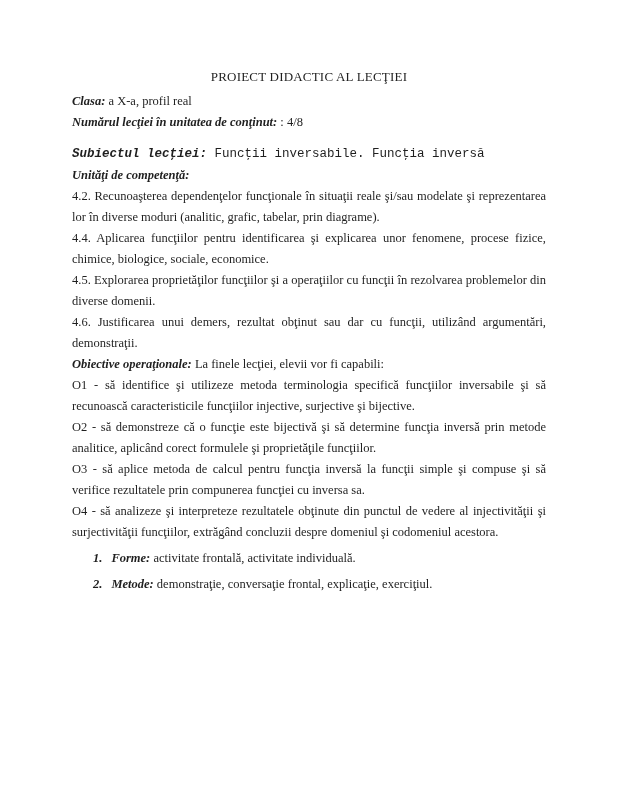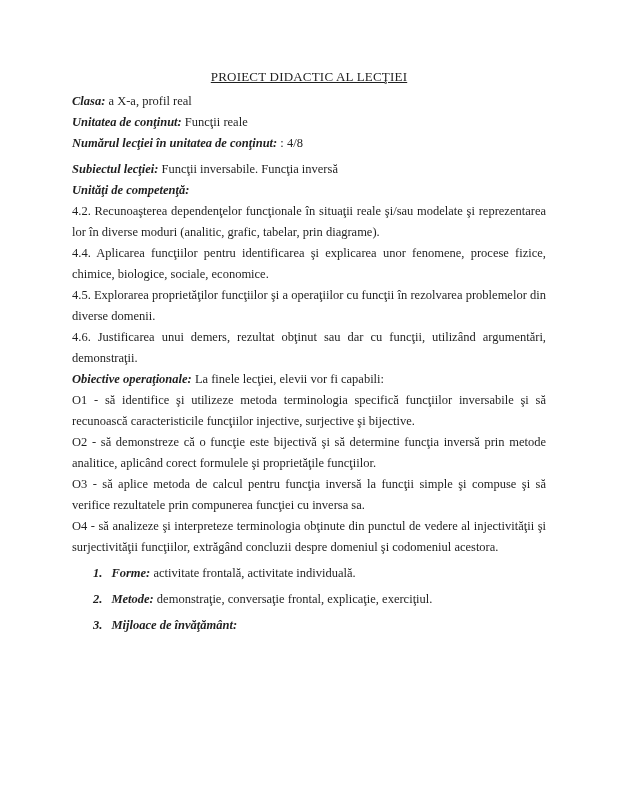--- a/index.html
+++ b/index.html
@@ -21,59 +21,56 @@
     left: 72px; top: 66px; width: 474px;
     font-size: 12.5px;
     line-height: 21px;
   }
   p { margin: 0; }
   .title {
     text-align: center;
     font-size: 13px;
     letter-spacing: 0.2px;
     margin-bottom: 4px;
-    text-decoration: underline;
   }
   .lbl { font-weight: bold; font-style: italic; }
   .just { text-align: justify; }
-  .mt { margin-top: 5px; }
+  .mt { margin-top: 11px; font-family: Liberation Mono, monospace; }
   .list { margin-top: 2px; }
   .li { padding-left: 21px; margin-top: 5px; }
   .num { margin-right: 9px; }
 </style>
 </head>
 <body>
 
 <div class="page">
   <div class="content">
 
     <p class="title">PROIECT DIDACTIC AL LECŢIEI</p>
 
     <p class="line"><span class="lbl">Clasa:</span><span> a X-a, profil real</span></p>
-    <p class="line"><span class="lbl">Unitatea de conţinut:</span><span> Funcţii reale</span></p>
     <p class="line"><span class="lbl">Numărul lecţiei în unitatea de conţinut:</span><span> : 4/8</span></p>
 
     <p class="line mt"><span class="lbl">Subiectul lecţiei:</span><span> Funcţii inversabile. Funcţia inversă</span></p>
 
     <p class="line"><span class="lbl">Unităţi de competenţă:</span></p>
 
     <p class="just">4.2. Recunoaşterea dependenţelor funcţionale în situaţii reale şi/sau modelate şi reprezentarea lor în diverse moduri (analitic, grafic, tabelar, prin diagrame).</p>
     <p class="just">4.4. Aplicarea funcţiilor pentru identificarea şi explicarea unor fenomene, procese fizice, chimice, biologice, sociale, economice.</p>
     <p class="just">4.5. Explorarea proprietăţilor funcţiilor şi a operaţiilor cu funcţii în rezolvarea problemelor din diverse domenii.</p>
     <p class="just">4.6. Justificarea unui demers, rezultat obţinut sau dar cu funcţii, utilizând argumentări, demonstraţii.</p>
 
     <p class="line"><span class="lbl">Obiective operaţionale:</span><span> La finele lecţiei, elevii vor fi capabili:</span></p>
 
     <p class="just">O1 - să identifice şi utilizeze metoda terminologia specifică funcţiilor inversabile şi să recunoască caracteristicile funcţiilor injective, surjective şi bijective.</p>
     <p class="just">O2 - să demonstreze că o funcţie este bijectivă şi să determine funcţia inversă prin metode analitice, aplicând corect formulele şi proprietăţile funcţiilor.</p>
     <p class="just">O3 - să aplice metoda de calcul pentru funcţia inversă la funcţii simple şi compuse şi să verifice rezultatele prin compunerea funcţiei cu inversa sa.</p>
-    <p class="just">O4 - să analizeze şi interpreteze terminologia obţinute din punctul de vedere al injectivităţii şi surjectivităţii funcţiilor, extrăgând concluzii despre domeniul şi codomeniul acestora.</p>
+    <p class="just">O4 - să analizeze şi interpreteze rezultatele obţinute din punctul de vedere al injectivităţii şi surjectivităţii funcţiilor, extrăgând concluzii despre domeniul şi codomeniul acestora.</p>
 
 
 
     <div class="list">
       <div class="li"><span class="num lbl">1.</span><span class="lbl">Forme:</span><span> activitate frontală, activitate individuală.</span></div>
       <div class="li"><span class="num lbl">2.</span><span class="lbl">Metode:</span><span> demonstraţie, conversaţie frontal, explicaţie, exerciţiul.</span></div>
-      <div class="li"><span class="num lbl">3.</span><span class="lbl">Mijloace de învăţământ:</span><span></span></div>
     </div>
 
   </div>
 </div>
 
 </body></html>

